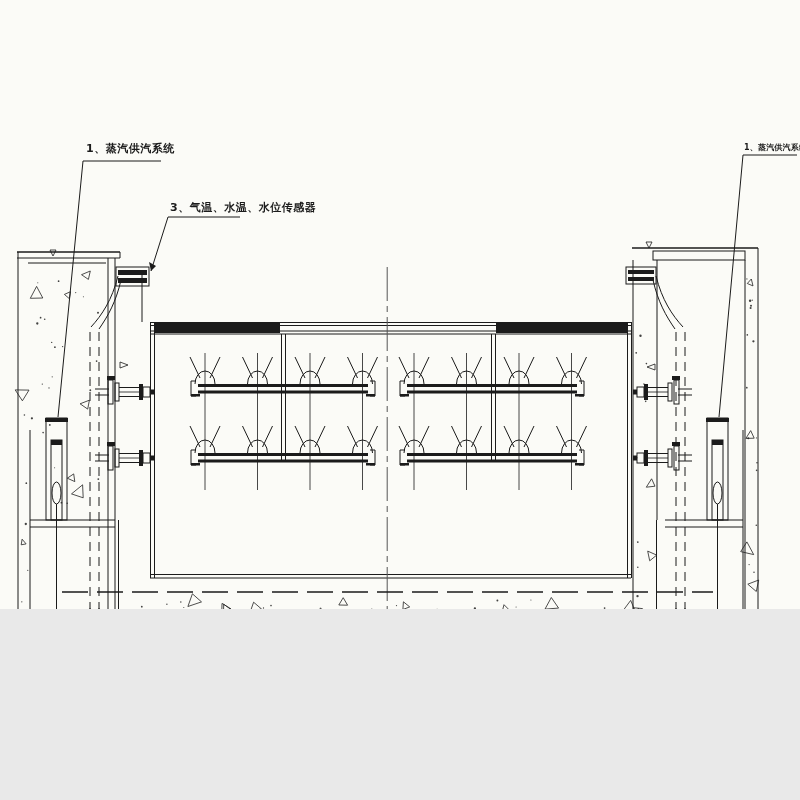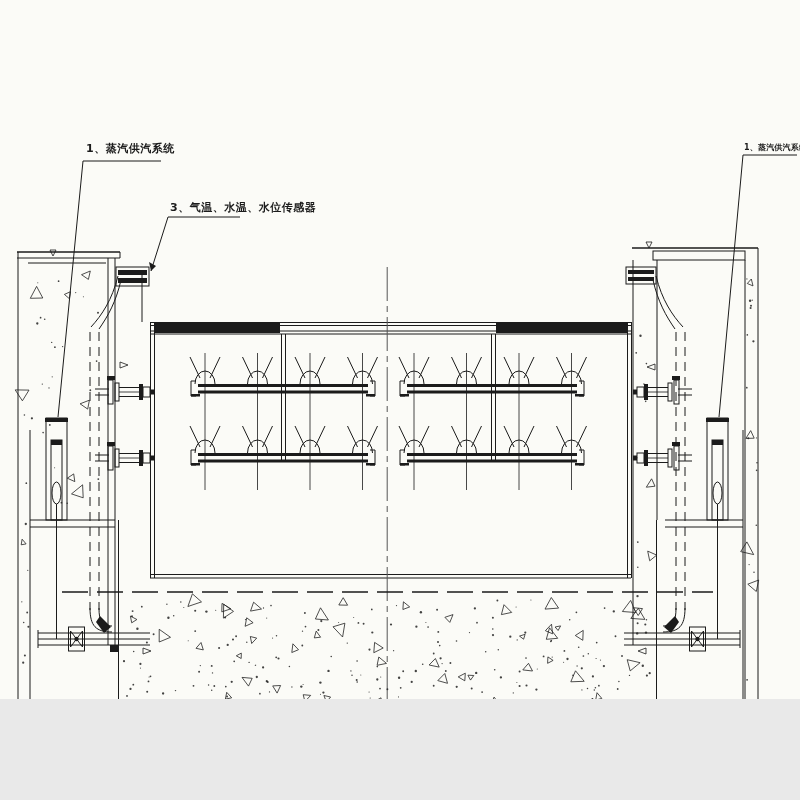--- a/index.html
+++ b/index.html
@@ -2,21 +2,21 @@
 <html style="--bg: #fbfbf7; --line: #1b1b1b; --center: #555555;"><head>
 <meta charset="utf-8">
 <style>
   :root{
     --bg:#fbfbf7;
     --line:#1b1b1b;
     --center:#555555;
   }
   html,body{margin:0;padding:0;background:#e9e9e9;}
   .stage{
-    position:relative;width:800px;height:699px;background:var(--bg);
+    position:relative;width:800px;height:609px;background:var(--bg);
     overflow:hidden;font-family:"DejaVu Sans",sans-serif;
   }
   svg{position:absolute;left:0;top:0;}
   .s{stroke:var(--line);fill:none;stroke-width:1;}
   .s2{stroke:var(--line);fill:none;stroke-width:1.7;}
   .thin{stroke:var(--line);fill:none;stroke-width:.8;}
   .f{fill:var(--line);stroke:none;}
   .dash{stroke:var(--line);fill:none;stroke-width:1.6;stroke-dasharray:26 9;}
   .hid{stroke:var(--line);fill:none;stroke-width:1;stroke-dasharray:9 6;}
   .cl{stroke:var(--center);fill:none;stroke-width:1;stroke-dasharray:34 5 6 5;}

